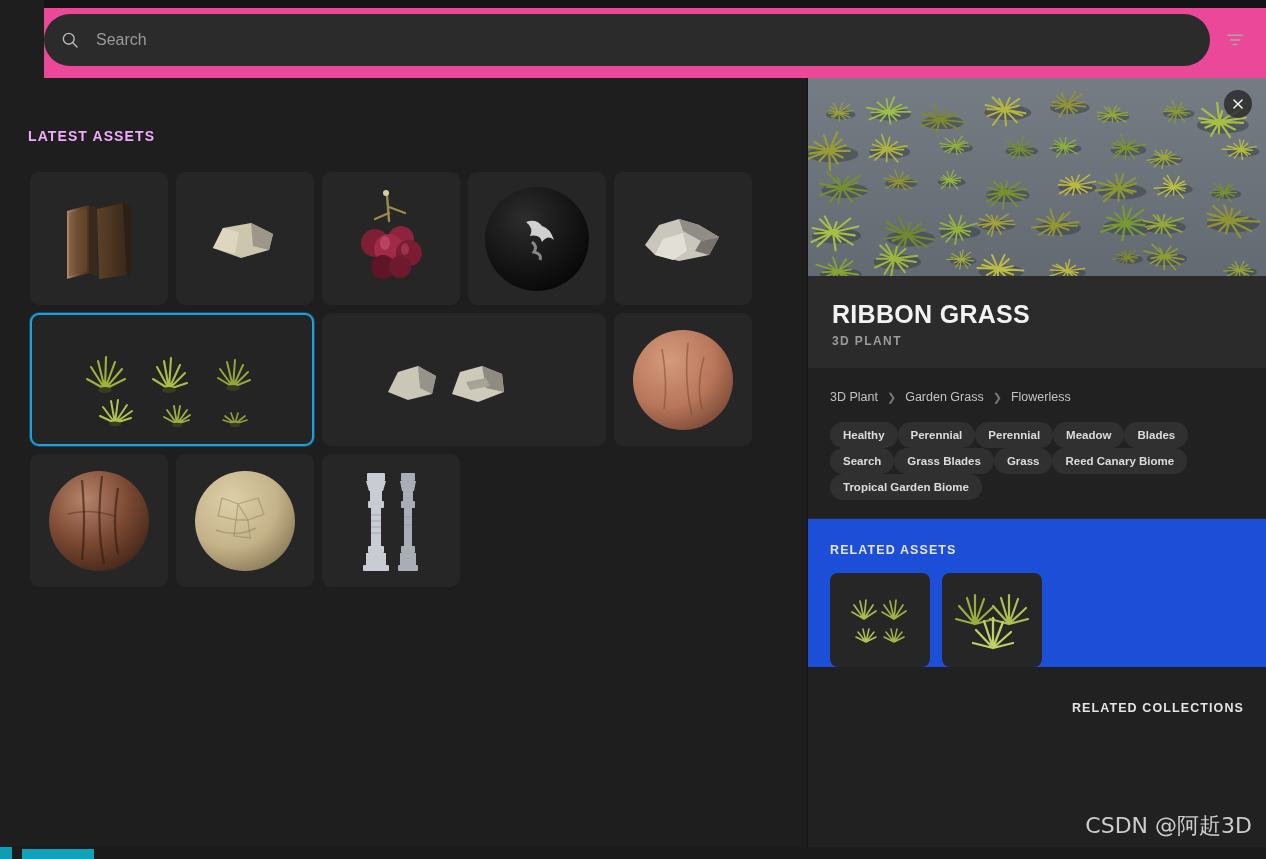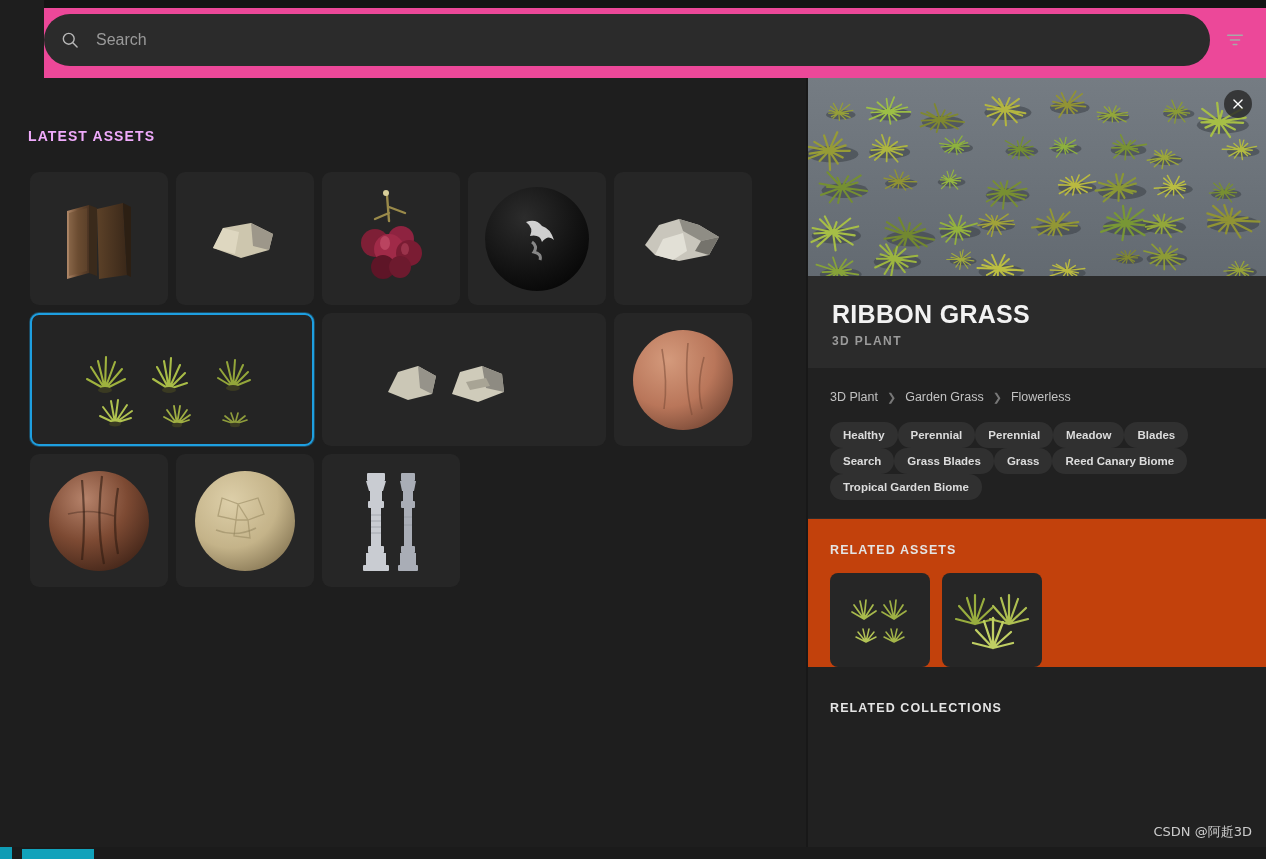--- a/index.html
+++ b/index.html
@@ -143,45 +143,45 @@
   .tags { display: flex; flex-wrap: wrap; gap: 0; }
   .tag {
     background: #303030;
     color: #dcdcdc;
     font-size: 11.5px; font-weight: bold;
     padding: 7px 13px;
     border-radius: 13px;
     cursor: pointer;
     white-space: nowrap;
   }
-  .related-block { padding: 24px 32px 0 22px; background: #c2410c; }
+  .related-block { padding: 24px 32px 0 22px; background: #1d4ed8; }
   .block-title {
     font-size: 12.5px; font-weight: bold; letter-spacing: 1.1px; color: #e4e4e4;
     margin-bottom: 16px;
   }
   .related-row { display: flex; gap: 12px; }
   .related-thumb {
     width: 100px; height: 94px;
     background: #262626;
     border-radius: 8px;
     overflow: hidden;
     cursor: pointer;
     display: flex; align-items: center; justify-content: center;
   }
   .collections-block {
-    padding: 34px 22px 0 22px; background: #212121;
+    padding: 34px 22px 0 22px; background: #212121; text-align: right;
   }
   .panel-body {
     height: 705px; background: #212121; overflow: hidden;
   }
 
   
   .watermark {
     position: absolute; right: 14px; bottom: 18px;
-    font-size: 13px; color: #d6d6d6; opacity: 0.95;
+    font-size: 22px; color: #d6d6d6; opacity: 0.95;
     font-family: "DejaVu Sans", sans-serif;
     pointer-events: none;
   }
   .taskbar {
     position: absolute; left: 0; bottom: 0;
     width: 1266px; height: 12px;
     background: #1b1b1b;
   }
   .task-a { position: absolute; left: 0; bottom: 0; width: 12px; height: 12px; background: #0f9cb5; }
   .task-b { position: absolute; left: 22px; bottom: 0; width: 72px; height: 10px; background: #11a2bb; }

